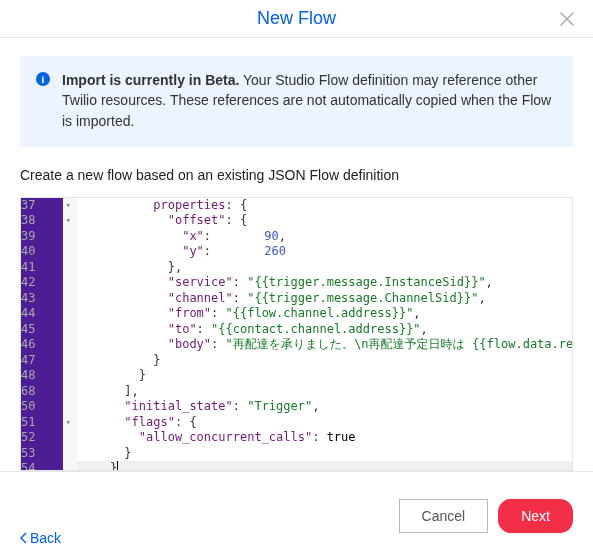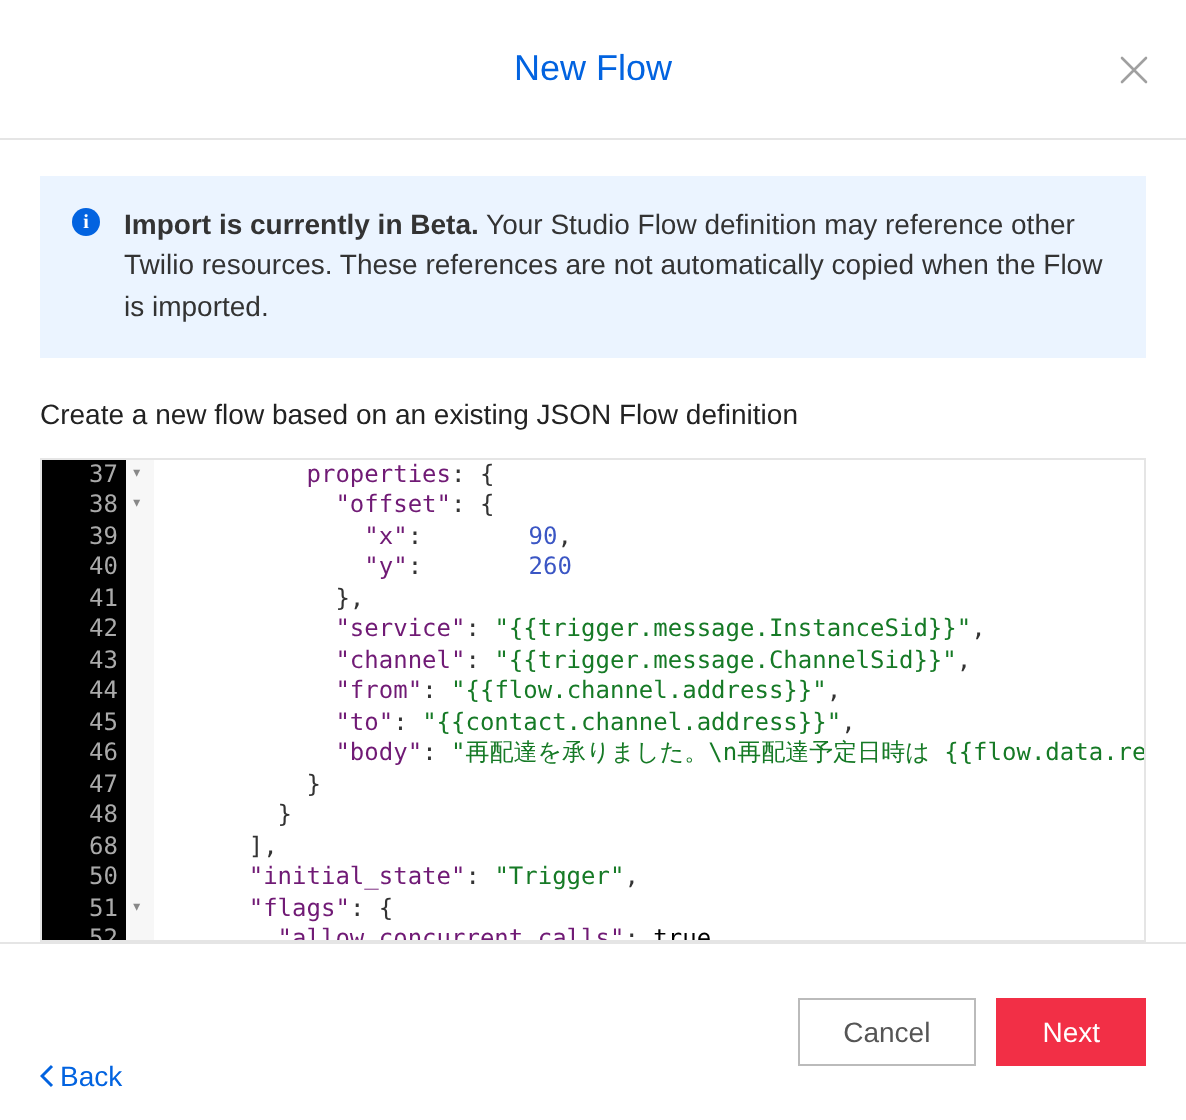--- a/index.html
+++ b/index.html
@@ -10,21 +10,21 @@
     width: 593px;
     height: 560px;
     display: flex;
     flex-direction: column;
     background: #fff;
   }
   .header {
     display: flex;
     justify-content: center;
     position: relative;
-    padding: 24px 20px;
+    padding: 8px 20px;
     border-bottom: 1px solid #e5e5e5;
   }
   .header-title {
     color: #0263e0;
     font-size: 18px;
     font-weight: 400;
   }
   .close-btn {
     position: absolute;
     right: 16px;
@@ -91,24 +91,24 @@
     overflow: hidden;
   }
   .code-row {
     display: flex;
     height: 15.5px;
     line-height: 15.5px;
     white-space: pre;
   }
   .gutter {
     width: 42px;
-    text-align: right;
+    text-align: left;
     padding-right: 4px;
     color: #aaa;
-    background: #000000;
+    background: #4c1d95;
     flex-shrink: 0;
     position: relative;
   }
   .fold-marker {
     position: absolute;
     right: -8px;
     font-size: 9px;
     color: #888;
   }
   .fold-area {
@@ -154,20 +154,21 @@
   }
   .btn-cancel {
     background: #fff;
     color: #555;
     border: 1px solid #bbb;
     margin-left: 36px;
   }
   .btn-next {
     background: #f22f46;
     color: #fff;
+    border-radius: 13px;
   }
   .cursor-line {
     position: absolute;
     width: 1px;
     height: 15px;
     background: #000;
   }
 </style>
 </head>
 <body>

